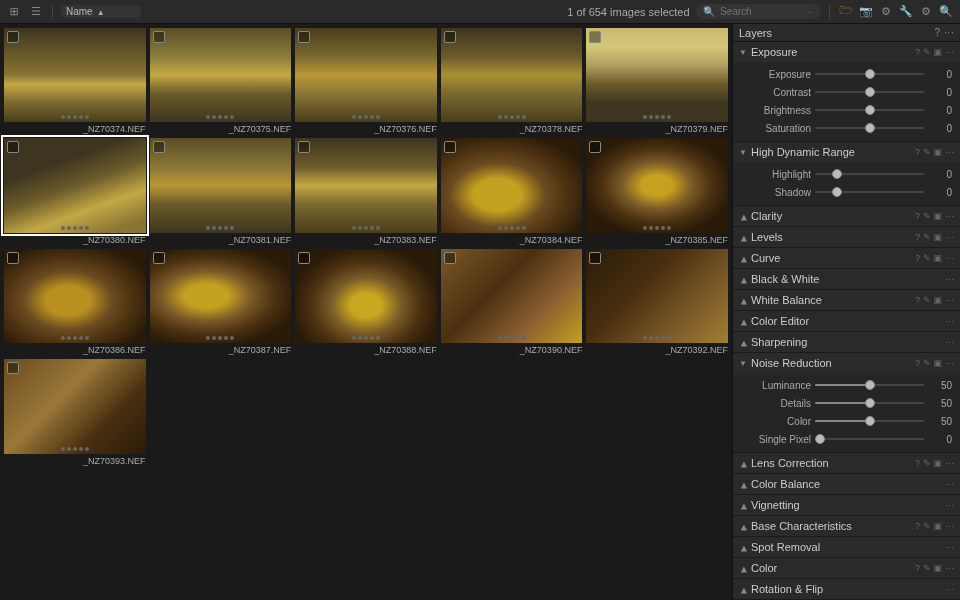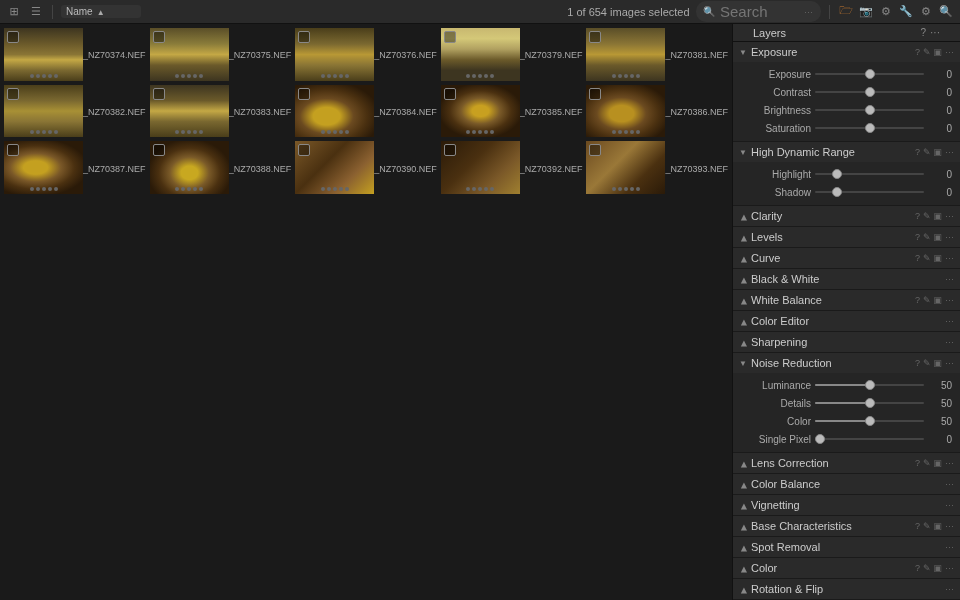--- a/index.html
+++ b/index.html
@@ -50,21 +50,21 @@
       background: #333;
       border-radius: 10px;
       padding: 2px 8px;
       gap: 4px;
       min-width: 120px;
     }
     .search-box input {
       background: transparent;
       border: none;
       color: #ccc;
-      font-size: 15px;
+      font-size: 10px;
       outline: none;
       width: 80px;
     }
     .toolbar-right-icons { display: flex; gap: 4px; align-items: center; }
     .tb-icon {
       width: 16px; height: 16px;
       display: flex; align-items: center; justify-content: center;
       color: #888;
       font-size: 11px;
       cursor: pointer;
@@ -88,22 +88,22 @@
     .grid-panel::-webkit-scrollbar-thumb { background: #444; border-radius: 3px; }
 
     .image-grid {
       display: grid;
       grid-template-columns: repeat(5, 1fr);
       gap: 4px;
     }
 
     .thumb-cell {
       display: flex;
-      flex-direction: row;
-      align-items: center;
+      flex-direction: column;
+      align-items: flex-end;
       cursor: pointer;
       position: relative;
     }
     .thumb-img {
       width: 100%;
       aspect-ratio: 3/2;
       background: #333;
       position: relative;
       overflow: hidden;
     }
@@ -178,21 +178,21 @@
       flex-direction: column;
       overflow-y: auto;
       flex-shrink: 0;
     }
     .right-panel::-webkit-scrollbar { width: 4px; }
     .right-panel::-webkit-scrollbar-thumb { background: #444; }
 
     .panel-toolbar {
       display: flex;
       align-items: center;
-      padding: 2px 20px;
+      padding: 2px 6px;
       gap: 4px;
       background: #2a2a2a;
       border-bottom: 1px solid #111;
       height: 22px;
     }
     .panel-title {
       flex: 1;
       font-size: 11px;
       color: #ccc;
       font-weight: 500;
@@ -353,57 +353,70 @@
               <div class="dot"></div>
               <div class="dot"></div>
               <div class="dot"></div>
               <div class="dot"></div>
               <div class="dot"></div>
             </div>
           </div>
           <div class="thumb-name">_NZ70376.NEF</div>
         </div>
         <div class="thumb-cell">
+          <div class="thumb-img img-forest-5">
+            <div class="thumb-checkbox"></div>
+            <div class="thumb-dots">
+              <div class="dot"></div>
+              <div class="dot"></div>
+              <div class="dot"></div>
+              <div class="dot"></div>
+              <div class="dot"></div>
+            </div>
+          </div>
+          <div class="thumb-name">_NZ70378.NEF</div>
+        </div>
+        <div class="thumb-cell">
           <div class="thumb-img img-hill-1">
             <div class="thumb-checkbox"></div>
             <div class="thumb-dots">
               <div class="dot"></div>
               <div class="dot"></div>
               <div class="dot"></div>
               <div class="dot"></div>
               <div class="dot"></div>
             </div>
           </div>
           <div class="thumb-name">_NZ70379.NEF</div>
         </div>
         <div class="thumb-cell">
+          <div class="thumb-img img-hill-2 selected">
+            <div class="thumb-checkbox"></div>
+            <div class="thumb-dots">
+              <div class="dot"></div>
+              <div class="dot"></div>
+              <div class="dot"></div>
+              <div class="dot"></div>
+              <div class="dot"></div>
+            </div>
+          </div>
+          <div class="thumb-name">_NZ70380.NEF</div>
+        </div>
+        <div class="thumb-cell">
           <div class="thumb-img img-hill-3">
             <div class="thumb-checkbox"></div>
             <div class="thumb-dots">
               <div class="dot"></div>
               <div class="dot"></div>
               <div class="dot"></div>
               <div class="dot"></div>
               <div class="dot"></div>
             </div>
           </div>
           <div class="thumb-name">_NZ70381.NEF</div>
-        </div>
-        <div class="thumb-cell">
-          <div class="thumb-img img-hill-4">
-            <div class="thumb-checkbox"></div>
-            <div class="thumb-dots">
-              <div class="dot"></div>
-              <div class="dot"></div>
-              <div class="dot"></div>
-              <div class="dot"></div>
-              <div class="dot"></div>
-            </div>
-          </div>
-          <div class="thumb-name">_NZ70382.NEF</div>
         </div>
         <div class="thumb-cell">
           <div class="thumb-img img-hill-5">
             <div class="thumb-checkbox"></div>
             <div class="thumb-dots">
               <div class="dot"></div>
               <div class="dot"></div>
               <div class="dot"></div>
               <div class="dot"></div>
               <div class="dot"></div>

